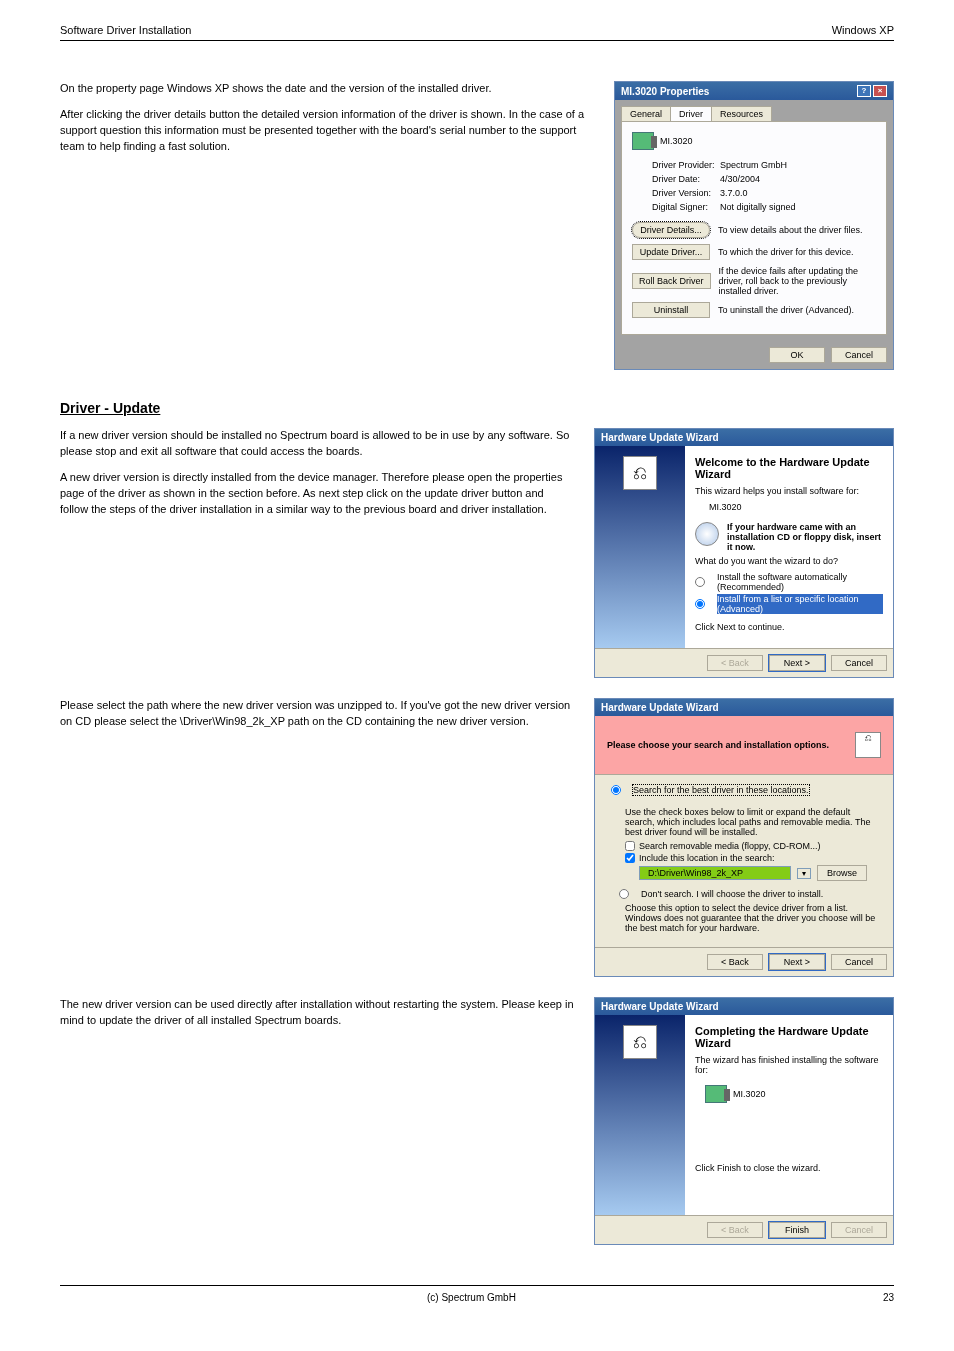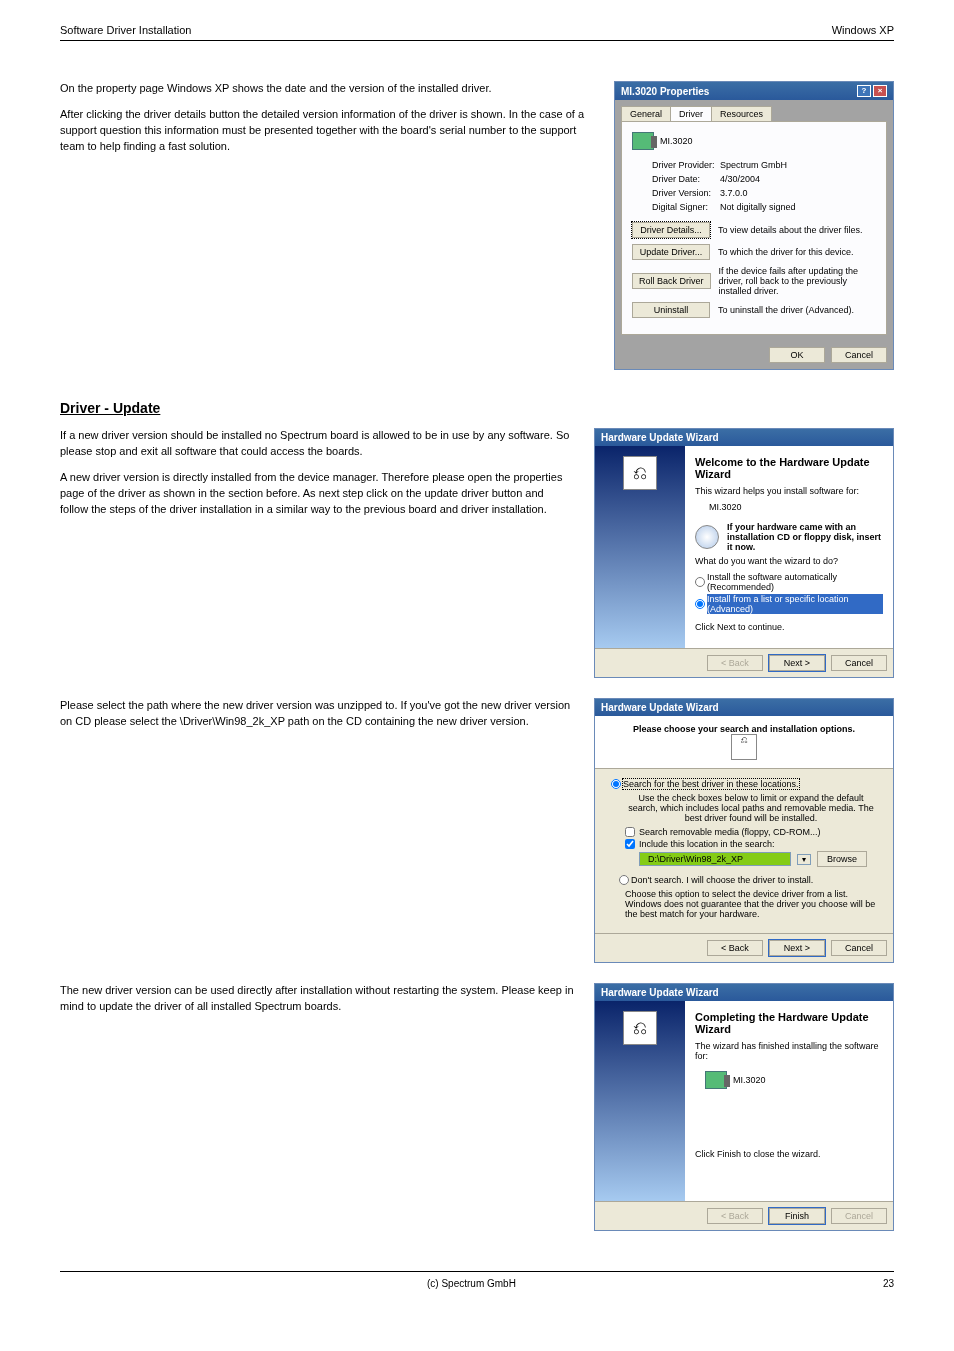--- a/index.html
+++ b/index.html
@@ -27,29 +27,29 @@
   .content-row { display: flex; gap: 20px; margin-bottom: 20px; align-items: flex-start; }
   .content-text { flex: 1; font-size: 11px; line-height: 1.45; }
   .content-text p { margin-bottom: 10px; }
   .wiz { width: 300px; border: 1px solid #6a8ab8; background: #ece9d8; font-family: Tahoma, sans-serif; font-size: 9px; }
   .wiz-body { display: flex; }
   .wiz-side { width: 90px; background: linear-gradient(#0a246a, #a6caf0); display: flex; align-items: flex-start; justify-content: center; padding-top: 10px; min-height: 180px; }
   .wiz-side .graphic { width: 34px; height: 34px; background: #fff; border: 1px solid #888; display: flex; align-items: center; justify-content: center; font-size: 18px; }
   .wiz-main { flex: 1; background: #fff; padding: 10px; font-size: 9px; }
   .wiz-main h4 { font-size: 11px; margin-bottom: 6px; }
   .wiz-main p { margin-bottom: 6px; }
-  .radio-row { display: flex; align-items: center; gap: 2px; margin-bottom: 2px; }
+  .radio-row { display: flex; align-items: center; gap: 12px; margin-bottom: 2px; }
   .radio-row input { width: 10px; height: 10px; }
   .wiz-footer { display: flex; justify-content: flex-end; gap: 6px; padding: 6px; border-top: 1px solid #aca899; background: #ece9d8; }
-  .wiz-header-white { background: #ffffff; padding: 8px 12px; display: flex; justify-content: space-between; align-items: center; border-bottom: 1px solid #aca899; flex-direction: column; }
+  .wiz-header-white { background: #fca5a5; padding: 16px 12px; display: flex; justify-content: space-between; align-items: center; border-bottom: 1px solid #aca899; }
   .wiz-content { padding: 10px 16px; background: #ece9d8; font-size: 9px; }
   .input-field { border: 1px solid #7f9db9; background: #84cc16; padding: 1px 8px; font-size: 9px; width: 152px; }
   .checkbox-row { display: flex; align-items: center; gap: 4px; margin: 2px 0 2px 14px; }
   .checkbox-row input { width: 10px; height: 10px; }
-  .note-box { display: flex; gap: 8px; border: none; padding: 4px 0; align-items: center; }
+  .note-box { display: flex; gap: 8px; border: none; padding: 4px 0; }
   .note-icon { width: 24px; height: 24px; background: radial-gradient(#fff,#b0c8e8); border: 1px solid #888; border-radius: 50%; flex-shrink: 0; }
   .footer { border-top: 1px solid #000; margin-top: 40px; padding-top: 6px; display: flex; justify-content: space-between; font-size: 10px; }
   .dev-icon { width: 22px; height: 18px; background: #5b7; border: 1px solid #477; display: inline-block; margin-right: 6px; position: relative; }
   .dev-icon::after { content: ""; position: absolute; right: -4px; top: 3px; width: 6px; height: 12px; background: #666; }
 </style>
 </head>
 <body>
 
 <div class="page">
 
@@ -94,21 +94,21 @@
           <div class="prop-row">
               <span class="lbl">Driver Version:</span>
               <span>3.7.0.0</span>
             </div>
           <div class="prop-row">
               <span class="lbl">Digital Signer:</span>
               <span>Not digitally signed</span>
             </div>
         </div>
         <div class="btn-row">
-            <button class="win-btn" style="outline:1px dotted #000;">Driver Details...</button>
+            <button class="win-btn" style="outline:1px dotted #000;border-radius:8px;">Driver Details...</button>
             <span style="flex:1;">To view details about the driver files.</span>
           </div>
         <div class="btn-row">
             <button class="win-btn">Update Driver...</button>
             <span style="flex:1;">To which the driver for this device.</span>
           </div>
         <div class="btn-row">
             <button class="win-btn">Roll Back Driver</button>
             <span style="flex:1;">If the device fails after updating the driver, roll back to the previously installed driver.</span>
           </div>
@@ -177,21 +177,21 @@
       </div>
       <div class="wiz-header-white">
         <span style="font-weight:bold;font-size:9px;">Please choose your search and installation options.</span>
         <div class="graphic" style="width:26px;height:26px;border:1px solid #888;background:#fff;text-align:center;">⎌</div>
       </div>
       <div class="wiz-content">
         <div class="radio-row">
             <input type="radio" checked="" style="">
             <span style="outline:1px dotted #000;">Search for the best driver in these locations.</span>
           </div>
-        <p style="margin:4px 0 4px 14px;text-align:center;">Use the check boxes below to limit or expand the default search, which includes local paths and removable media. The best driver found will be installed.</p>
+        <p style="margin:12px 0 4px 14px;">Use the check boxes below to limit or expand the default search, which includes local paths and removable media. The best driver found will be installed.</p>
         <div class="checkbox-row">
             <input type="checkbox" style="">
             <span>Search removable media (floppy, CD-ROM...)</span>
           </div>
         <div class="checkbox-row">
             <input type="checkbox" checked="" style="">
             <span>Include this location in the search:</span>
           </div>
         <div style="margin-left:28px;display:flex;gap:6px;align-items:center;">
           <input class="input-field" value="D:\Driver\Win98_2k_XP" style="">

